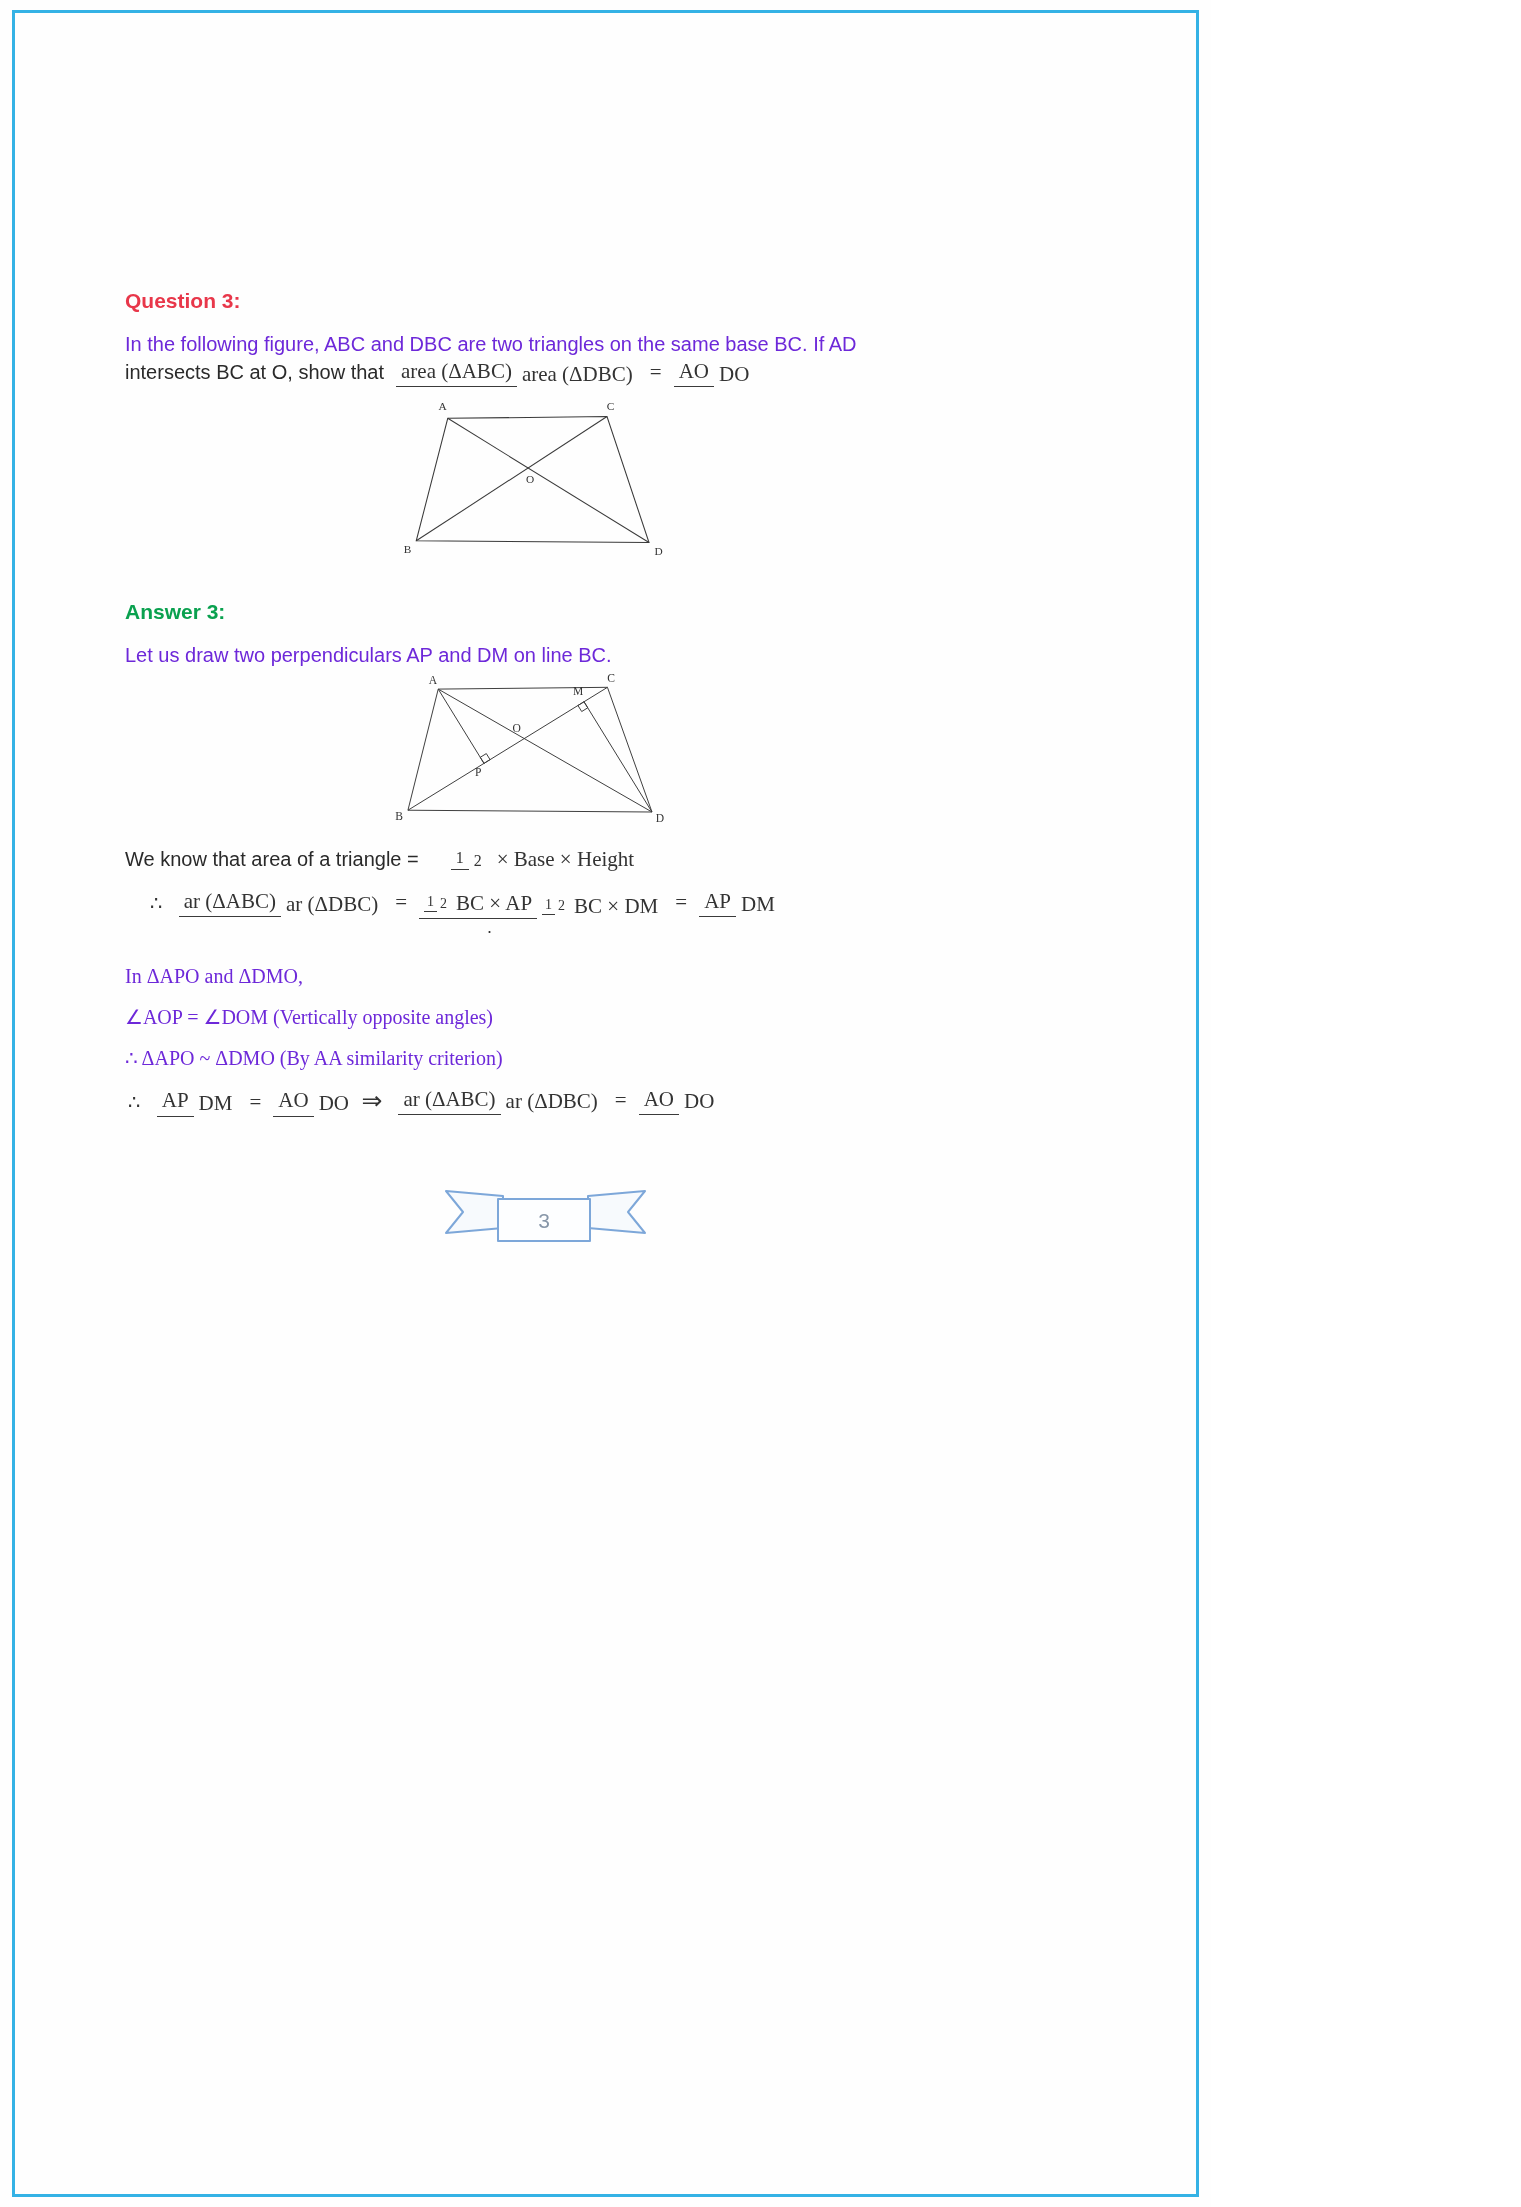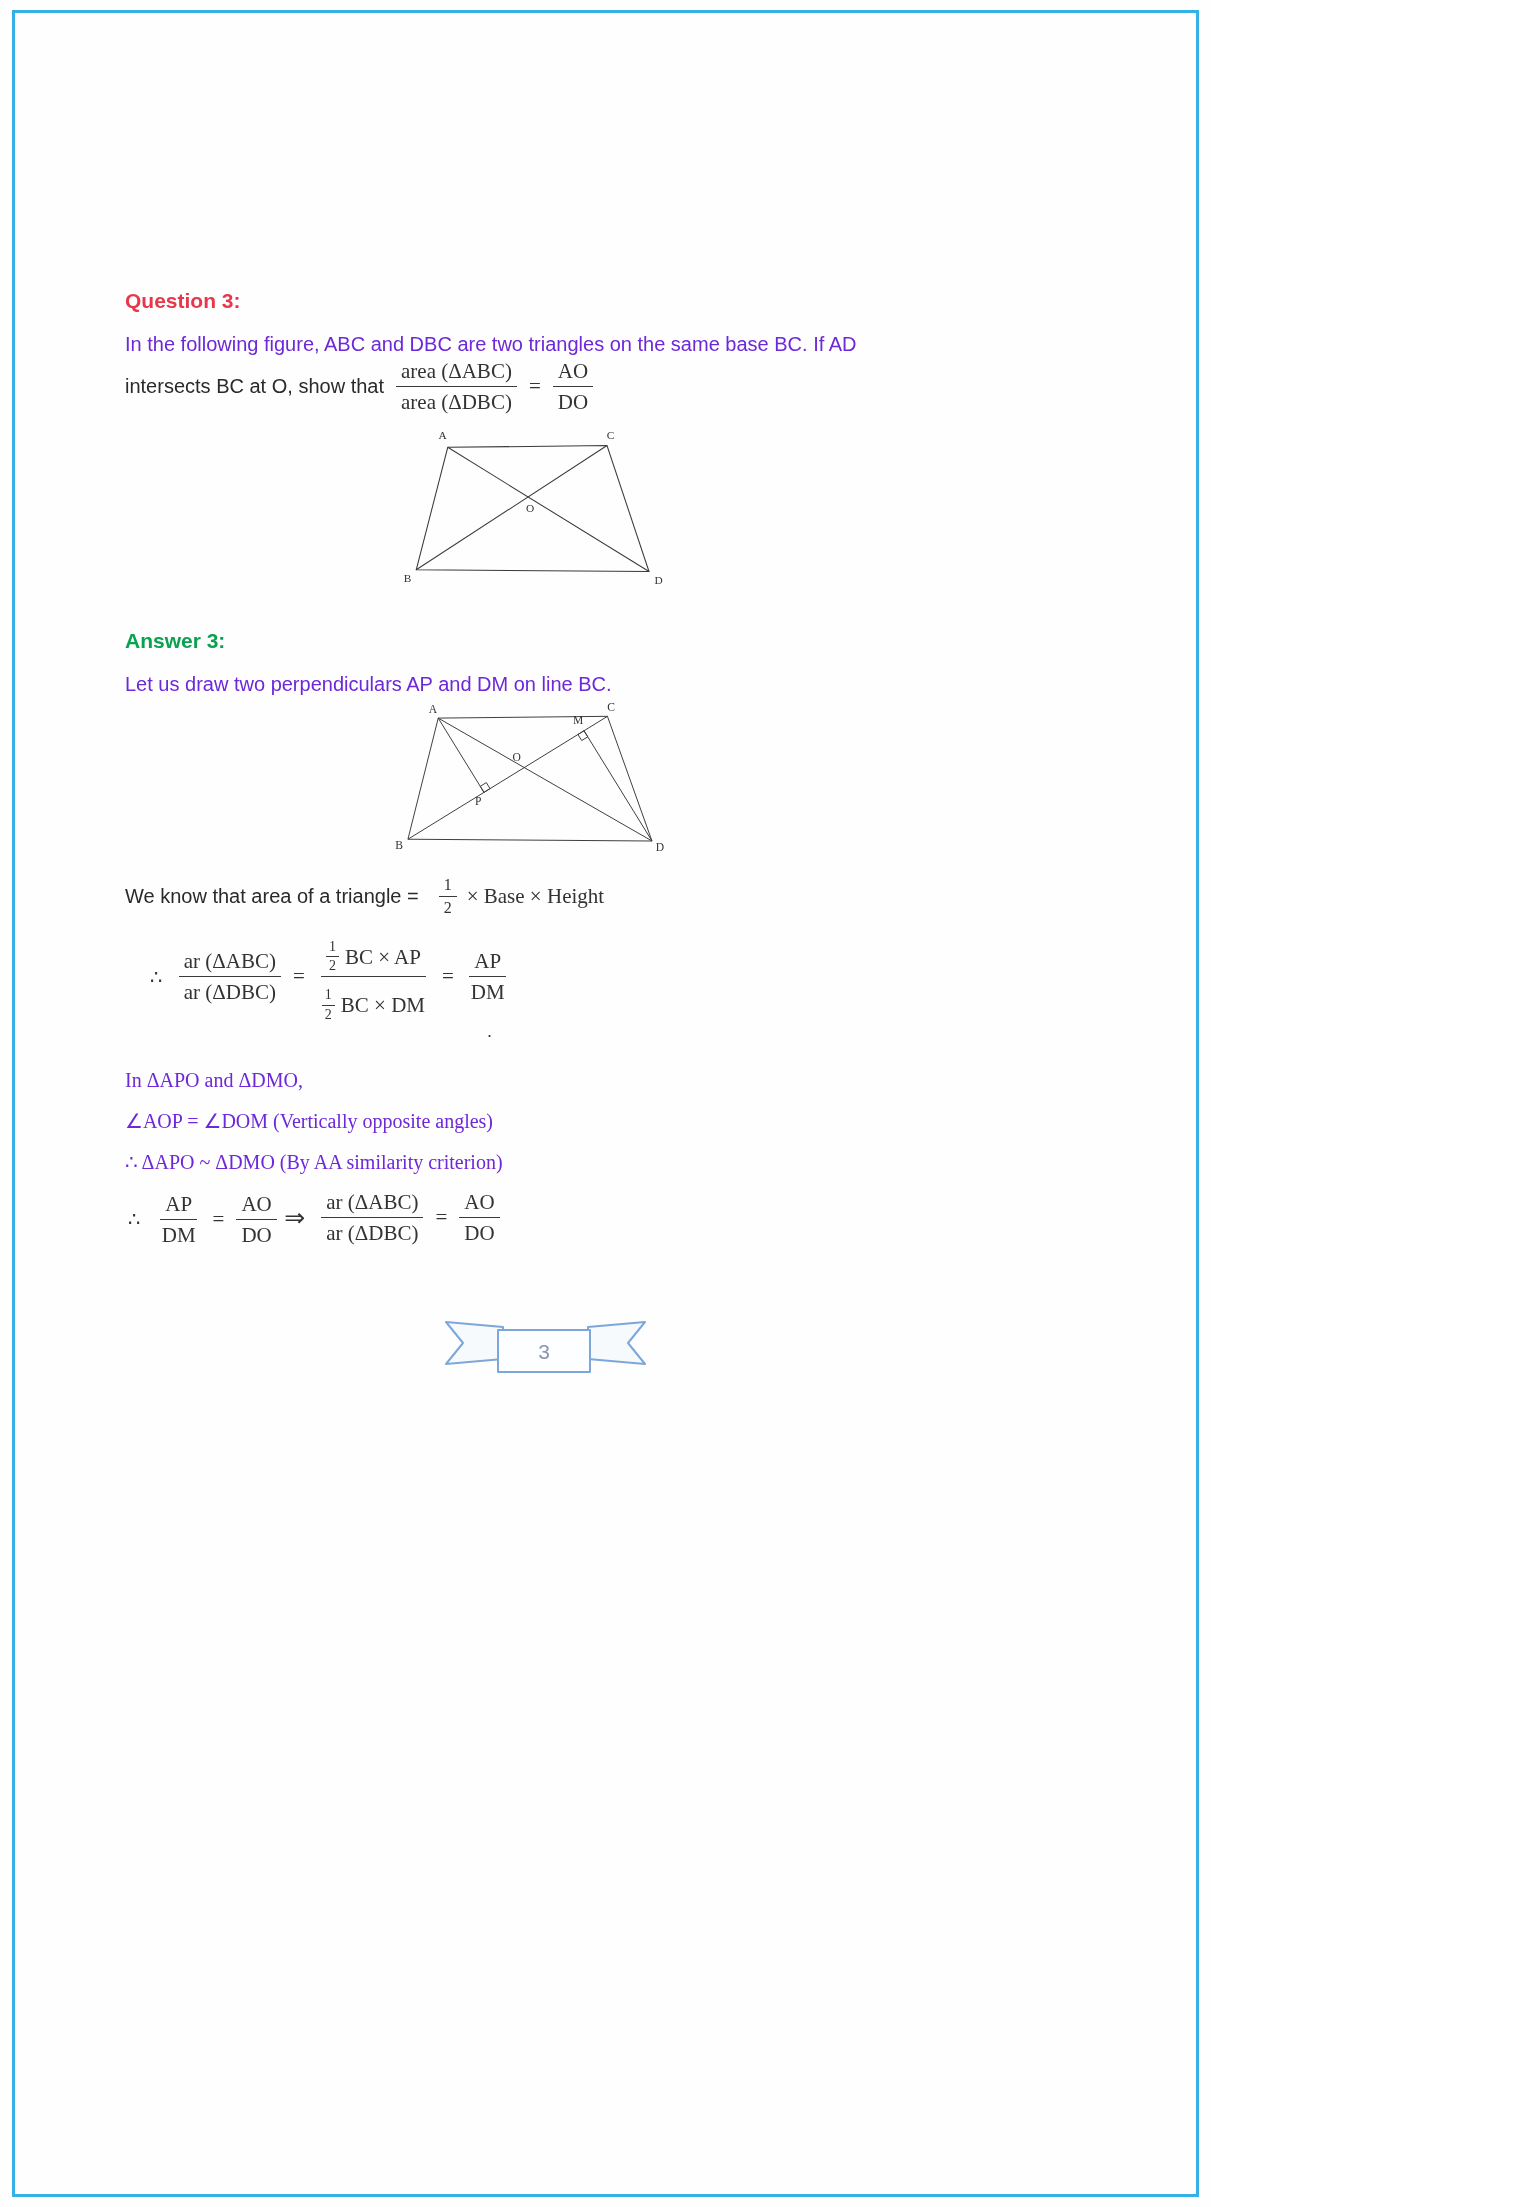--- a/index.html
+++ b/index.html
@@ -10,26 +10,26 @@
   .frame { position:absolute; top:10px; left:12px; right:12px; bottom:10px; border:3px solid #35b2e5; pointer-events:none; }
   .content { position:relative; padding:0 120px 0 125px; color:#2a2a2a; }
 
   .q-heading { margin-top:288px; font-size:21px; font-weight:bold; color:#e8374a; line-height:26px; }
   .a-heading { margin-top:34px;  font-size:21px; font-weight:bold; color:#0aa14f; line-height:26px; }
 
   .body-text { margin-top:16px; font-size:20px; line-height:28px; color:#6d28d9; }
   .body-inline { font-size:20px; color:#2a2a2a; }
 
   .formula-row { display:flex; align-items:center; gap:12px; }
-  .area-row { margin-top:14px; gap:20px; }
+  .area-row { margin-top:14px; gap:32px; }
 
   .math { display:inline-flex; align-items:center; gap:10px;
           font-family:"Liberation Serif","DejaVu Serif",serif; font-size:21px; color:#333; }
   .math .eq { padding:0 2px; }
-  .frac { display:inline-flex; flex-direction:column; align-items:center; line-height:1.25; }
+  .frac { display:inline-flex; flex-direction:row; align-items:center; line-height:1.25; }
   .frac .num { border-bottom:1.4px solid #3a3a3a; padding:0 5px 2px; text-align:center; }
   .frac .den { padding:2px 5px 0; text-align:center; }
   .frac.sm { font-size:14px; line-height:1.15; }
   .frac.sm .num { padding:0 3px 1px; border-bottom-width:1px; }
   .frac.sm .den { padding:1px 3px 0; }
   .frac.half { font-size:16px; line-height:1.15; }
   .halfrow { display:inline-flex; align-items:center; gap:6px; }
   .sym { font-family:"DejaVu Sans",sans-serif; font-size:20px; color:#333; margin-right:6px; }
   .arrow-sym { font-size:25px; }
 

